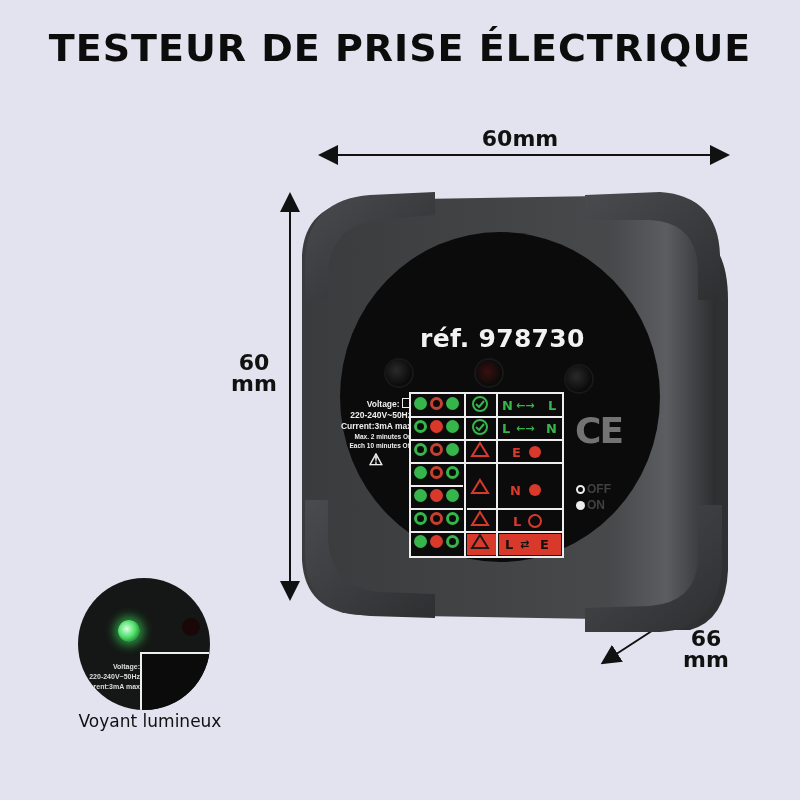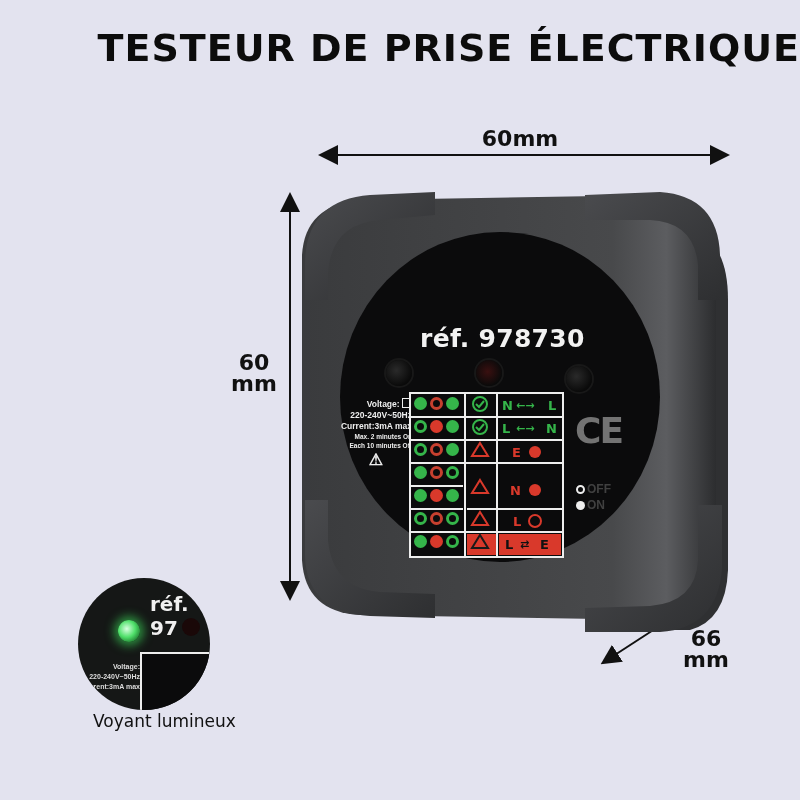--- a/index.html
+++ b/index.html
@@ -4,21 +4,21 @@
 <style>
   * { box-sizing: border-box; margin: 0; padding: 0; }
   html, body { width: 800px; height: 800px; overflow: hidden; }
   body {
     background: #e3e3ef;
     font-family: "Liberation Sans", "DejaVu Sans", sans-serif;
     position: relative;
   }
   .title {
     position: absolute; left: 0; top: 26px; width: 800px;
-    text-align: right; font-size: 38px; font-weight: 700;
+    text-align: center; font-size: 38px; font-weight: 700;
     letter-spacing: 1px; color: #0c0c0c;
     font-family: "DejaVu Sans", sans-serif;
   }
   .dim-label {
     position: absolute; font-family: "DejaVu Sans", sans-serif;
     font-size: 22px; font-weight: 600; color: #111; text-align: center;
     line-height: 21px;
   }
   svg.overlay { position: absolute; left: 0; top: 0; }
   .face {
@@ -62,24 +62,23 @@
     font-size: 12px; font-weight: 700; line-height: 16px;
     font-family: "Liberation Sans", sans-serif;
   }
   .onoff span.c { display: inline-block; width: 9px; height: 9px; border-radius: 50%; margin-right: 2px; vertical-align: -1px; }
   
   .inset {
     position: absolute; left: 78px; top: 578px; width: 132px; height: 132px;
     border-radius: 50%; overflow: hidden; background: #151716;
   }
   .inset-caption {
-    position: absolute; left: 60px; top: 711px; width: 180px; text-align: left;
+    position: absolute; left: 60px; top: 711px; width: 180px; text-align: center;
     font-size: 17px; font-weight: 500; color: #111;
     font-family: "DejaVu Sans", sans-serif;
-    margin-left: 33px;
   }
 </style>
 </head>
 <body>
 
 <div class="title">TESTEUR DE PRISE ÉLECTRIQUE</div>
 
 <svg class="overlay" width="800" height="800">
   <defs>
     <marker id="ah" markerWidth="10" markerHeight="10" refX="8" refY="5" orient="auto-start-reverse">
@@ -233,19 +232,18 @@
   </g>
 </svg>
 
 <div class="ce">CE</div>
 <div class="onoff">
   <div><span class="c" style="border:2px solid #eee;"></span><span>OFF</span></div>
   <div><span class="c" style="background:#eee;"></span><span>ON</span></div>
 </div>
 
 <div class="inset">
-  <div style="position:absolute;left:72px;top:14px;color:#f0f0f0;font-size:20px;font-weight:700;font-family:'DejaVu Sans',sans-serif;">réf. 97</div>
   <div style="position:absolute;left:40px;top:42px;width:22px;height:22px;border-radius:50%;background:radial-gradient(circle at 40% 40%, #d8ffe0, #4fe06a 45%, #1f7a30 80%);box-shadow:0 0 10px 4px rgba(60,220,90,.6);"></div>
   <div style="position:absolute;left:104px;top:40px;width:18px;height:18px;border-radius:50%;background:#1a0808;"></div>
   <div style="position:absolute;left:62px;top:74px;width:80px;height:60px;border:2px solid #eee;background:#0b0b0c;"></div>
   <div style="position:absolute;left:6px;top:84px;width:56px;color:#ddd;font-size:7px;font-weight:700;text-align:right;line-height:10px;">Voltage:<br>220-240V~50Hz<br>rrent:3mA max</div>
 </div>
 <div class="inset-caption">Voyant lumineux</div>
 
 </body></html>

